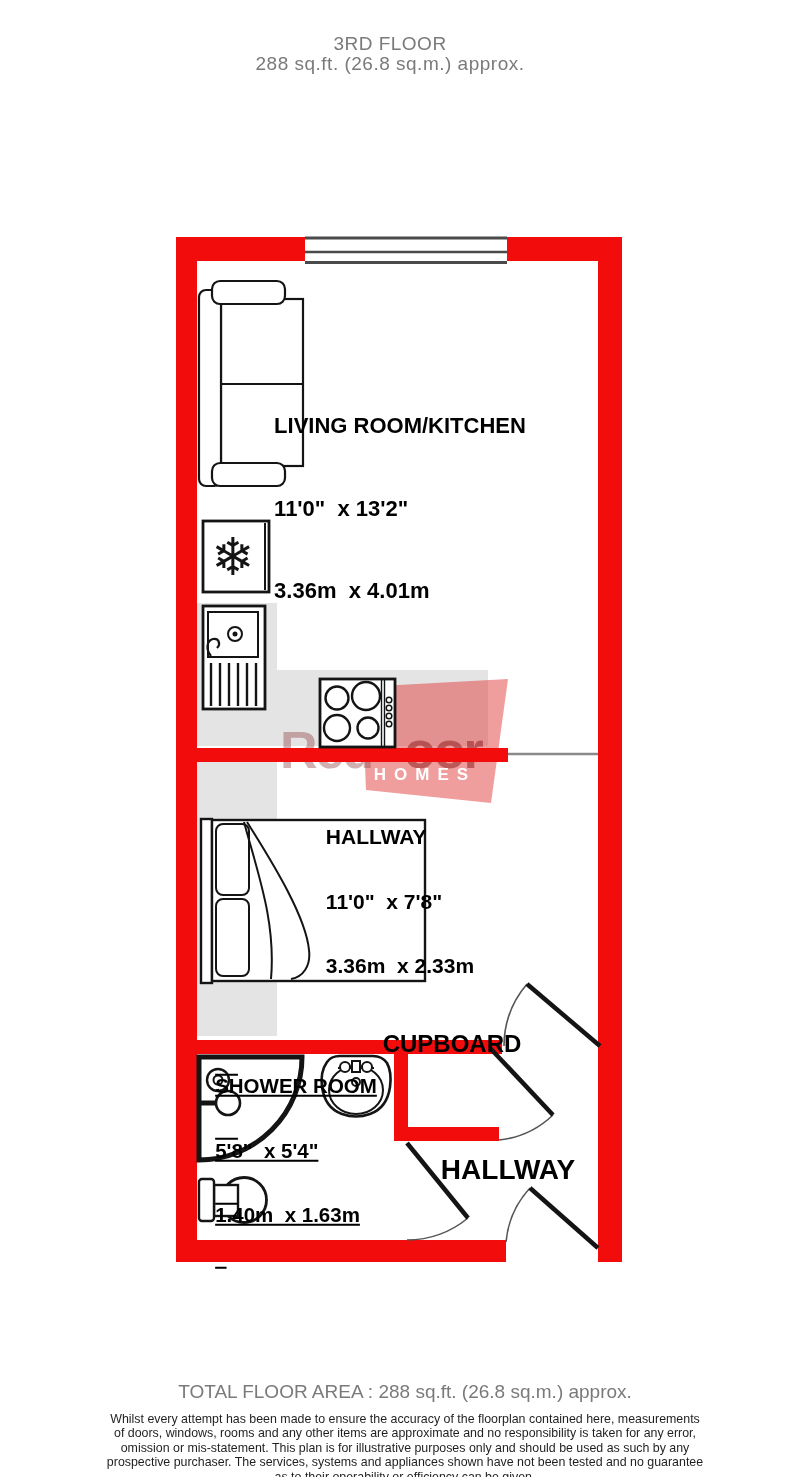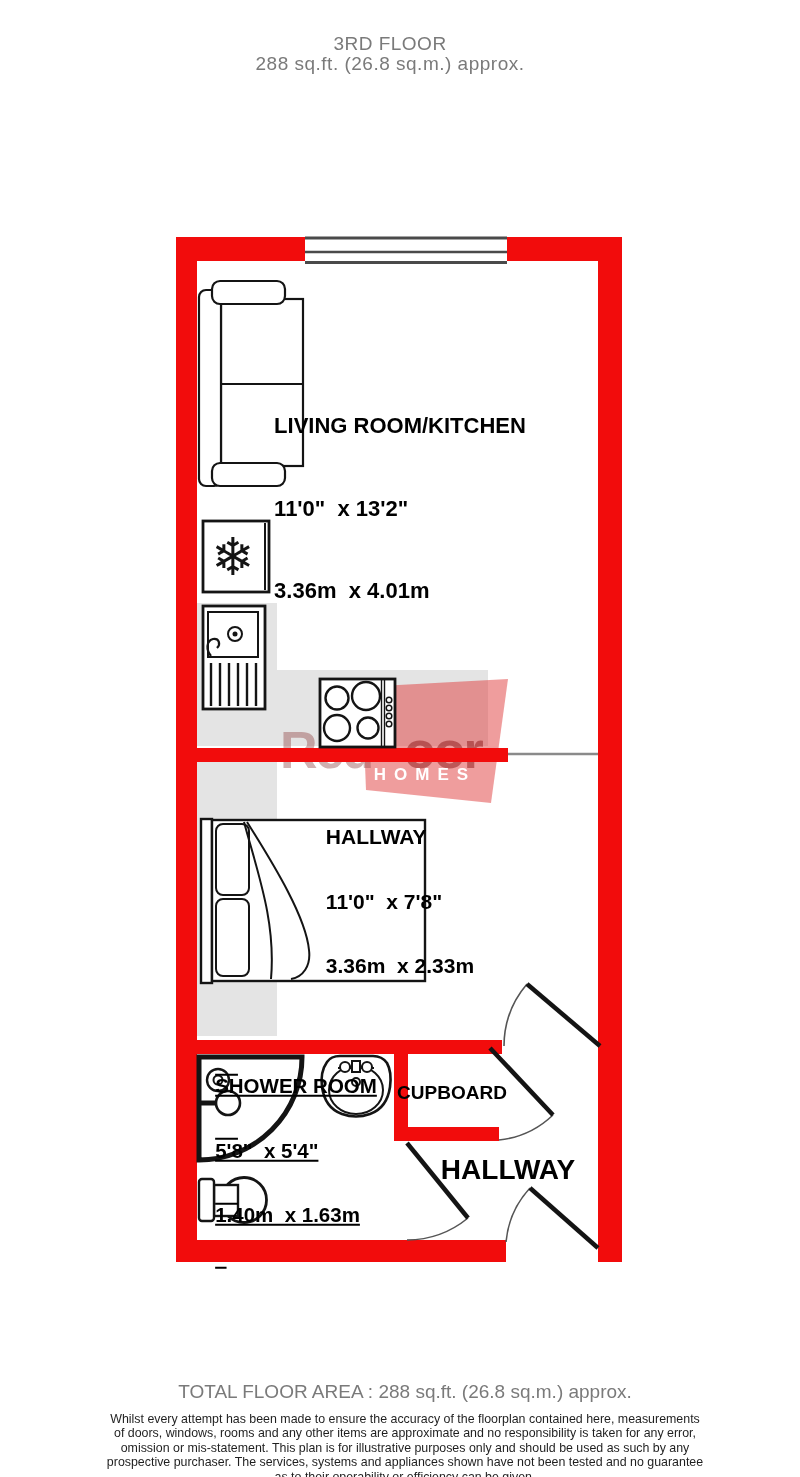--- a/index.html
+++ b/index.html
@@ -6,21 +6,21 @@
   #screen{position:relative;width:800px;height:1477px;background:#ffffff;overflow:hidden;
           font-family:"Liberation Sans",sans-serif;}
   svg{position:absolute;left:0;top:0;}
   .title-block{position:absolute;left:-10px;top:34px;width:800px;text-align:center;
                color:#7a7a7a;font-size:19px;line-height:20px;letter-spacing:.5px;}
   .room-label{position:absolute;transform:translate(-50%,-50%);text-align:left;
               font-weight:700;color:#000000;white-space:pre;}
   .lbl-living{left:400px;top:508px;font-size:22px;line-height:27.5px;}
   .lbl-bedroom{left:400px;top:901px;font-size:21px;line-height:21.5px;}
   .lbl-shower{left:296px;top:1150px;font-size:20.5px;line-height:21.5px;text-decoration:underline;}
-  .lbl-cupboard{left:452px;top:1093px;font-size:19px;}
+  .lbl-cupboard{left:452px;top:1044px;font-size:24px;}
   .lbl-hallway{left:508px;top:1170px;font-size:28px;}
   .footer-block{position:absolute;left:5px;top:1381px;width:800px;text-align:center;}
   .footer-total{color:#7a7a7a;font-size:19px;margin-bottom:9px;}
   .footer-disclaimer{color:#1f1f1f;font-size:12.4px;line-height:14.4px;}
 </style>
 </head>
 <body>
 
 <div id="screen">
 

